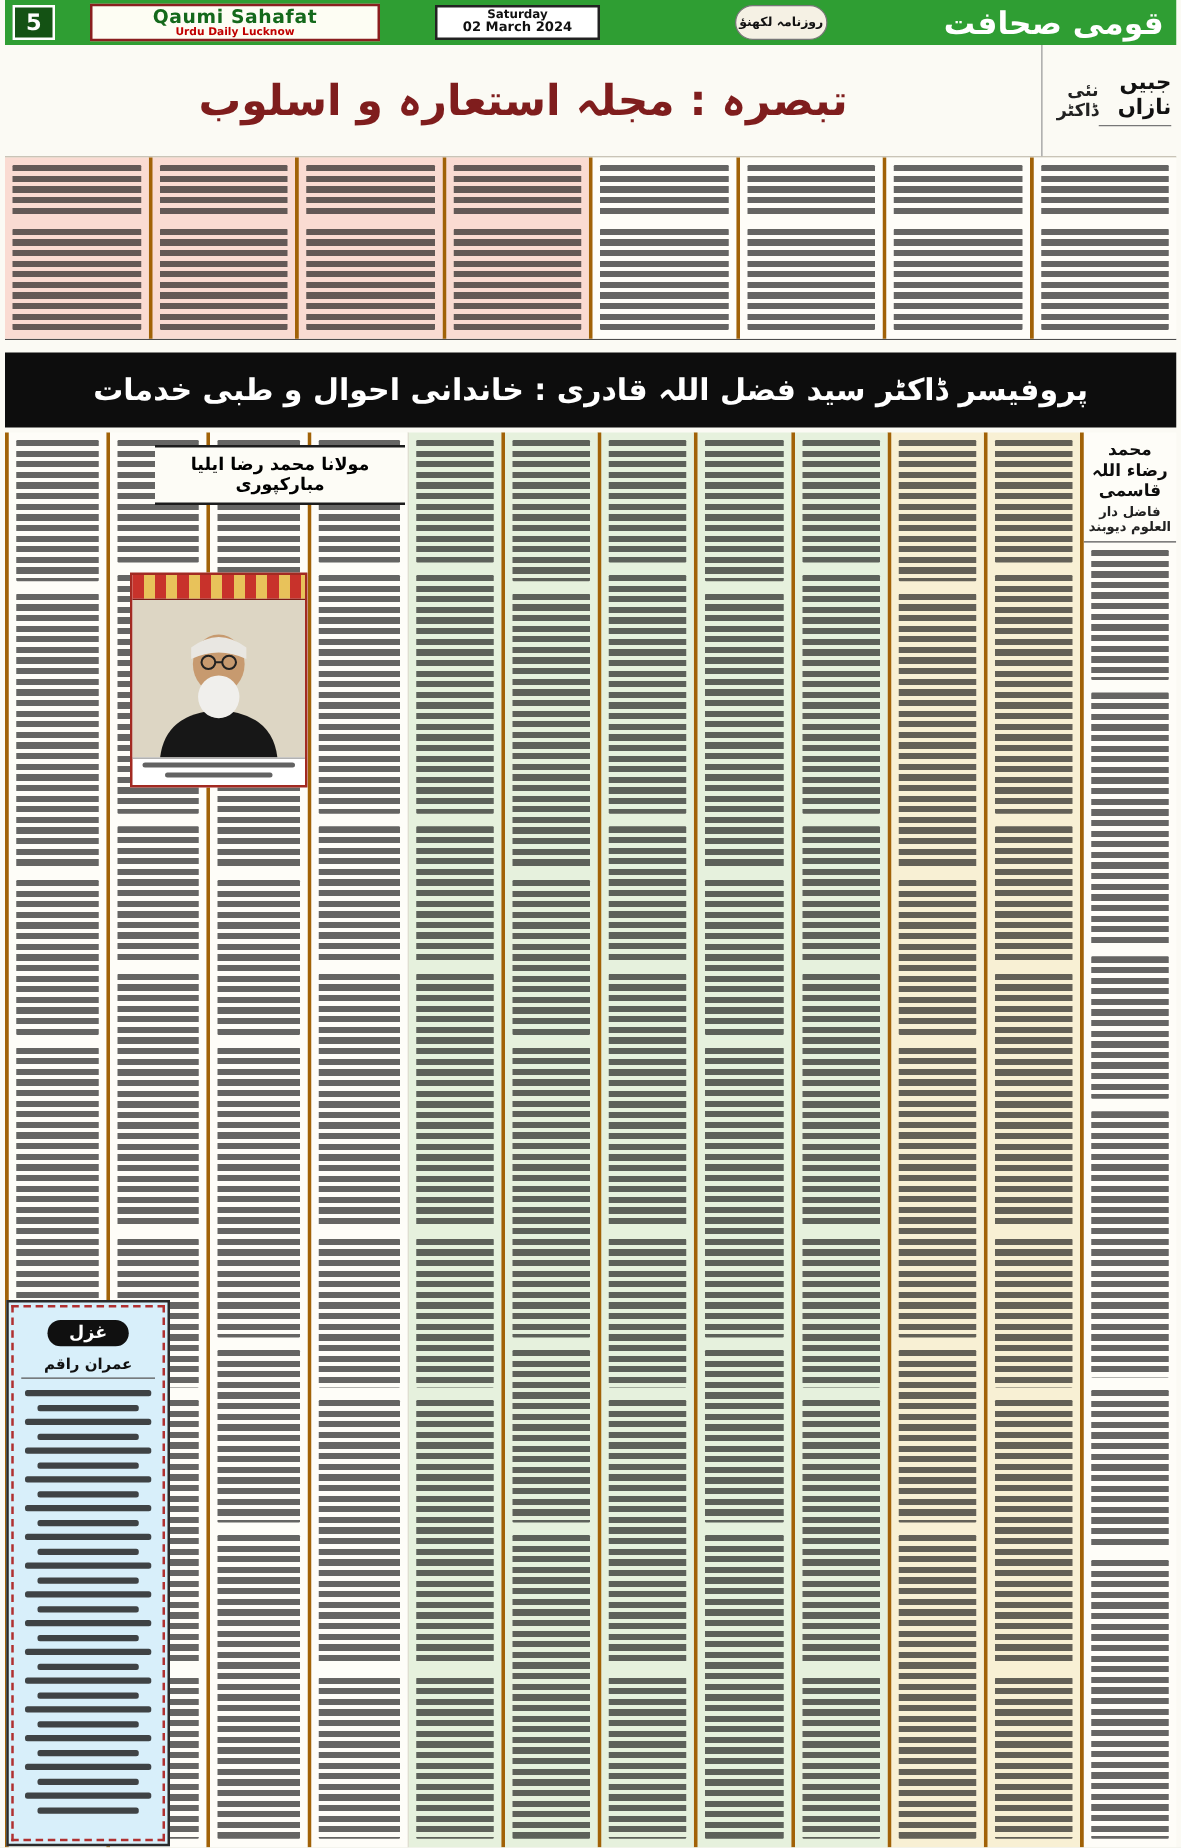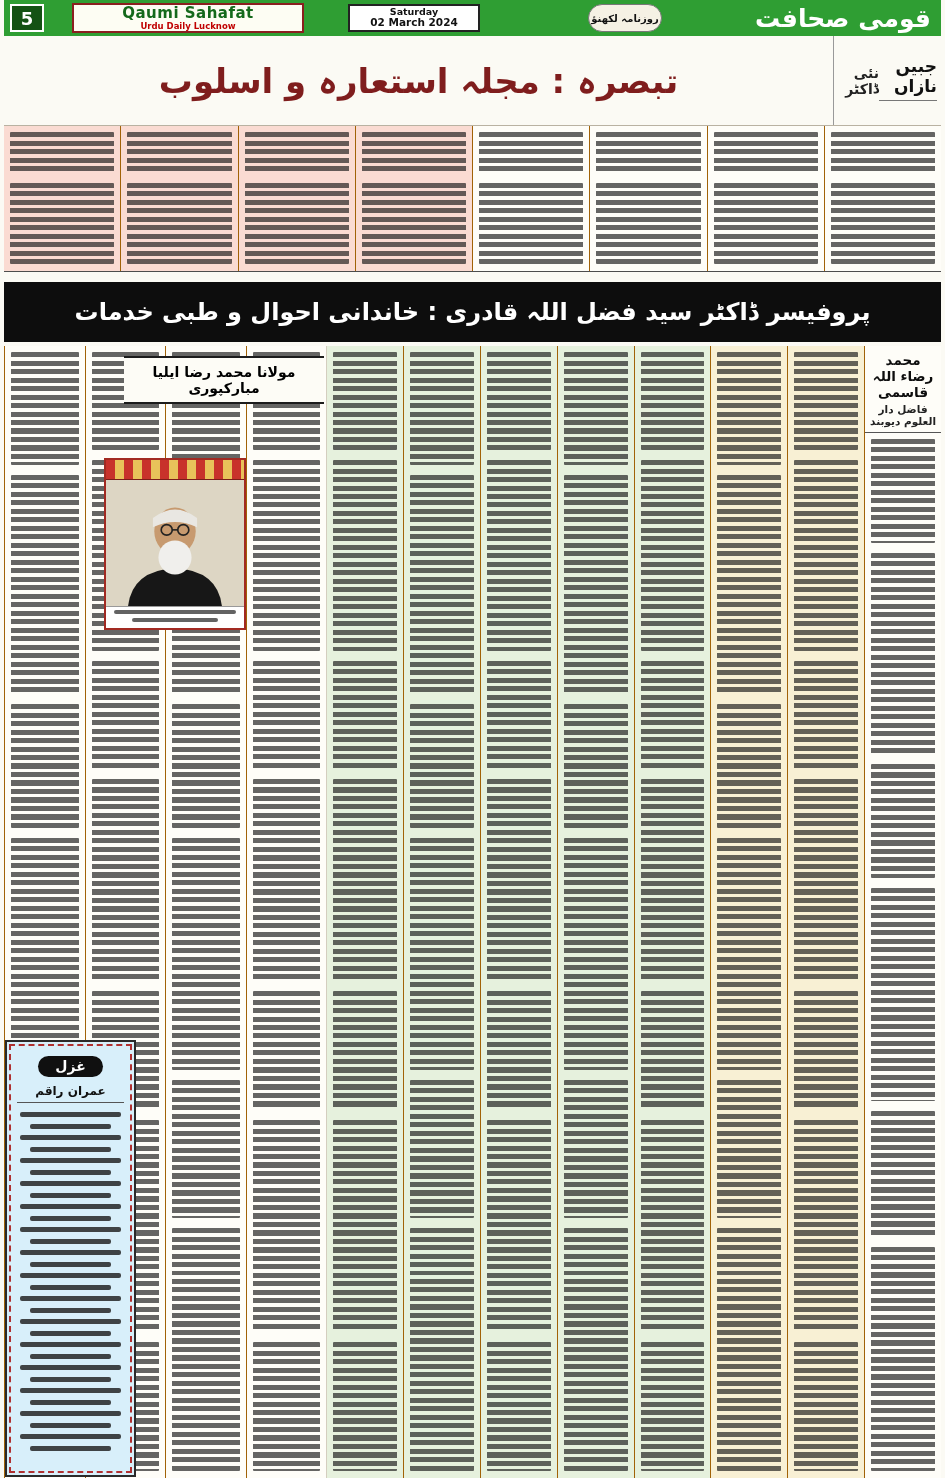--- a/index.html
+++ b/index.html
@@ -28,21 +28,21 @@
   .byline { width:108px; display:flex; flex-direction:row; align-items:center; justify-content:center;
             border-left:1px solid #999; padding:4px; }
   .byline-name { font-size:17px; font-weight:bold; color:#111; border-bottom:1px solid #777; padding-bottom:4px; margin-bottom:5px; }
   .byline-city { font-size:14px; font-weight:bold; color:#222; }
   .headline { flex:1; display:flex; align-items:center; justify-content:center;
               font-size:34px; font-weight:bold; color:#7f1d1d; }
 
   
   .cols { display:flex; }
   .col { flex:1; display:flex; flex-direction:column; overflow:hidden; }
-  .cols > .col:not(:last-child) { border-left:1px solid #a16207; }
+  .cols > .col:not(:last-child) { border-left:3px solid #a16207; }
   .colfill { flex:1; display:flex; flex-direction:column; padding:6px 3px 4px; overflow:hidden; }
   .fpar { margin:0 3px 10px; border-radius:1px;
           background:repeating-linear-gradient(to bottom, rgba(22,22,22,.66) 0 5px, transparent 5px 8.5px); }
   .fpar:last-child { margin-bottom:3px; }
 
   .secA { height:146px; border-bottom:1px solid #4d4d4d; }
 
   
   .banners { height:74px; display:flex; align-items:stretch; gap:4px; padding:4px 0; }
   .banner-right { flex:1; color:#fff; display:flex; align-items:center; justify-content:center;

